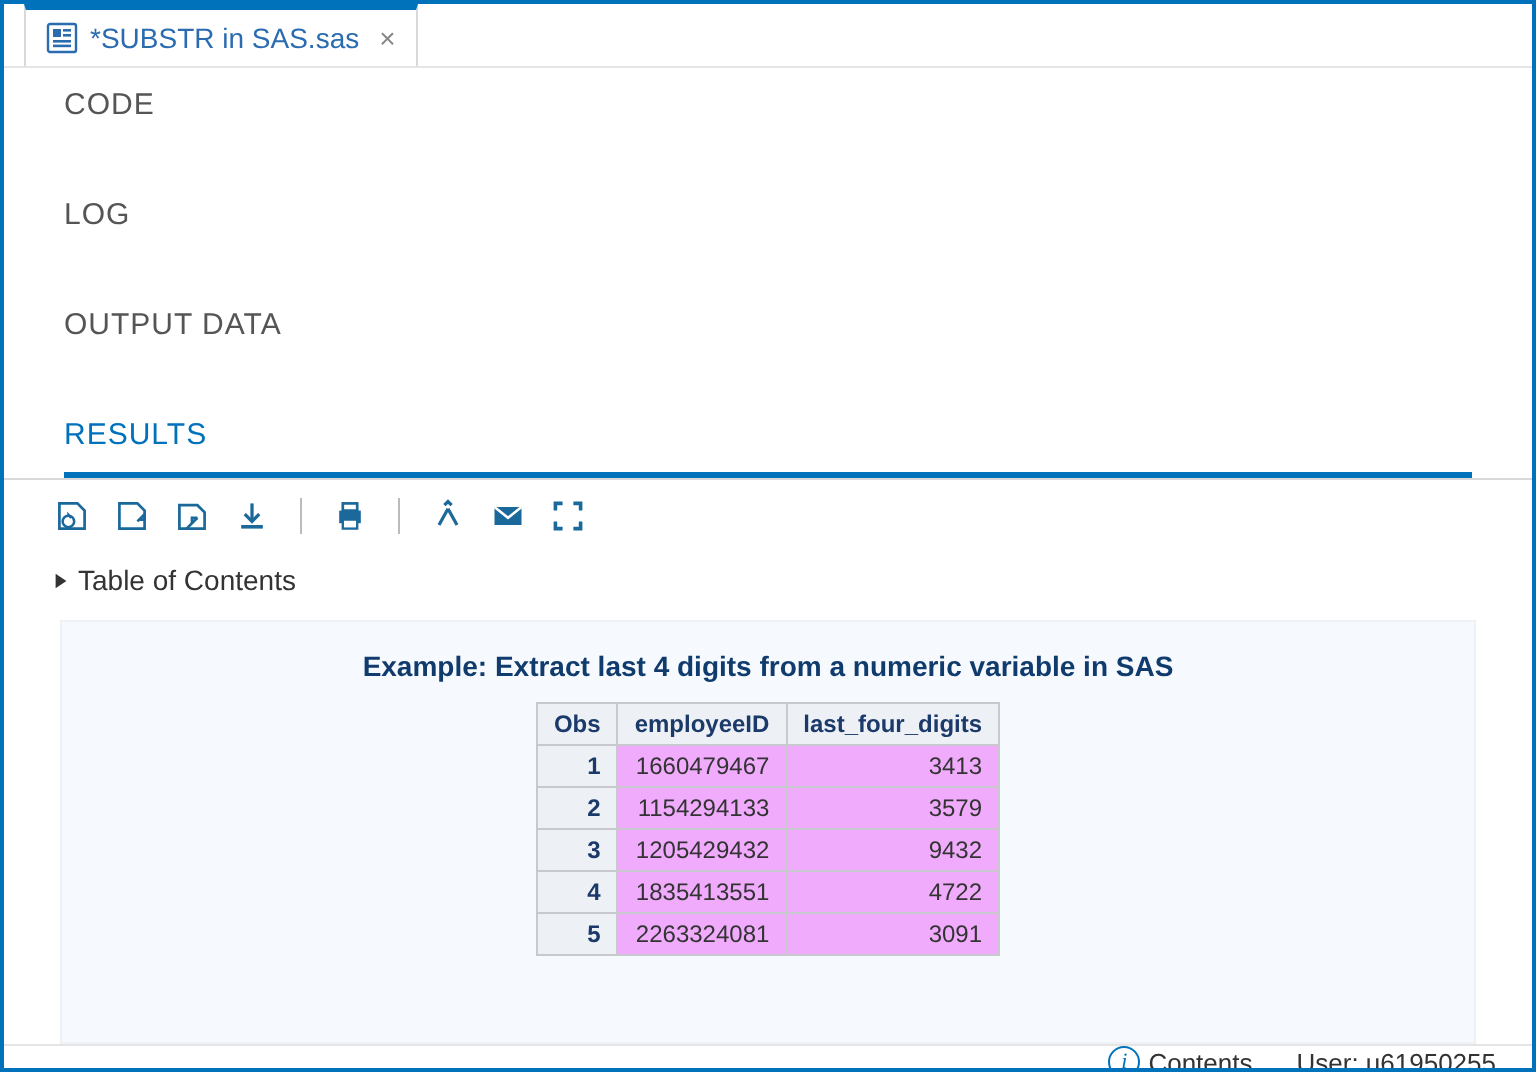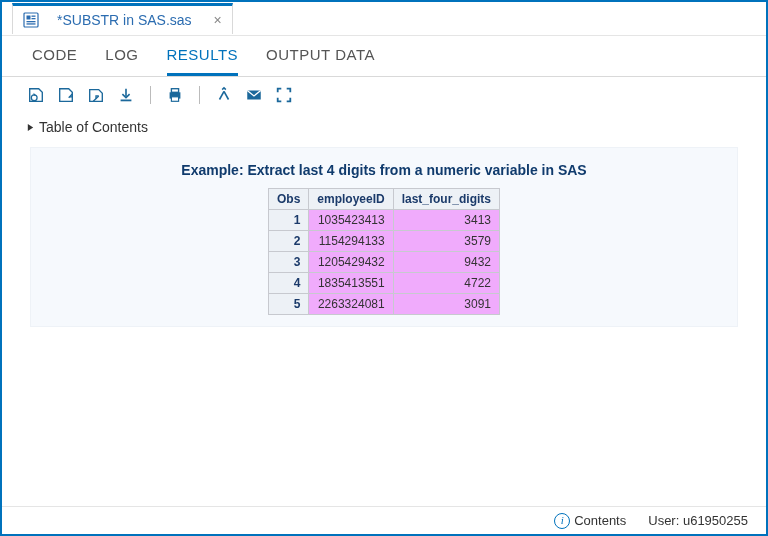--- a/index.html
+++ b/index.html
@@ -18,38 +18,39 @@
     .filetab-bar {
       display: flex;
       align-items: center;
       height: 34px;
       padding-left: 10px;
       border-bottom: 1px solid #e5e5e5;
     }
     .filetab {
       display: flex;
       align-items: center;
-      gap: 18px;
+      gap: 6px;
       padding: 6px 10px;
       border-top: 3px solid #0072bc;
       border-left: 1px solid #d9d9d9;
       border-right: 1px solid #d9d9d9;
       background: #fff;
       color: #2b6cb0;
       font-size: 14px;
     }
     .filetab-icn { width: 16px; height: 16px; }
     .subtabs {
       display: flex;
       gap: 28px;
       padding: 10px 30px 0 30px;
       border-bottom: 1px solid #d9d9d9;
       font-size: 15px;
       letter-spacing: 0.5px;
       color: #555;
+      flex-direction: column;
     }
     .subtab {
       padding-bottom: 10px;
       cursor: pointer;
     }
     .subtab.active {
       color: #0072bc;
       border-bottom: 3px solid #0072bc;
     }
     .toolbar {
@@ -81,21 +82,21 @@
       font-size: 14px;
     }
     .content {
       flex: 1;
       padding: 0 28px;
     }
     .result-panel {
       background: #f6f9fd;
       border: 1px solid #eef2f7;
       padding: 14px 10px 30px 10px;
-      height: 180px;
+      height: 212px;
     }
     .result-title {
       text-align: center;
       color: #103b6d;
       font-weight: bold;
       font-size: 14px;
       margin-bottom: 10px;
     }
     .data-table {
       margin: 0 auto;
@@ -174,22 +175,22 @@
         </svg>
     </span>
     <span>*SUBSTR in SAS.sas</span>
     <span class="close-x">×</span>
   </div>
 </div>
 
 <div class="subtabs">
   <div class="subtab">CODE</div>
   <div class="subtab">LOG</div>
+  <div class="subtab">OUTPUT DATA</div>
   <div class="subtab active">RESULTS</div>
-  <div class="subtab">OUTPUT DATA</div>
 </div>
 
 <div class="toolbar">
   <span class="tbtn">
     <svg viewBox="0 0 20 20" width="18" height="18">
         <path d="M3 3h10l4 4v10H3z" fill="none" stroke="#1b689b" stroke-width="1.5"></path>
         <circle cx="8" cy="13" r="3.2" fill="none" stroke="#1b689b" stroke-width="1.4"></circle>
         <path d="M8 10.5v-1.2l1.5 1.8" fill="none" stroke="#1b689b" stroke-width="1.3"></path>
       </svg>
   </span>
@@ -259,21 +260,21 @@
       <thead>
         <tr>
           <th>Obs</th>
           <th>employeeID</th>
           <th>last_four_digits</th>
         </tr>
       </thead>
       <tbody>
         <tr>
           <td class="obs">1</td>
-          <td>1035423413</td>
+          <td>1660479467</td>
           <td>3413</td>
         </tr>
         <tr>
           <td class="obs">2</td>
           <td>1154294133</td>
           <td>3579</td>
         </tr>
         <tr>
           <td class="obs">3</td>
           <td>1205429432</td>

